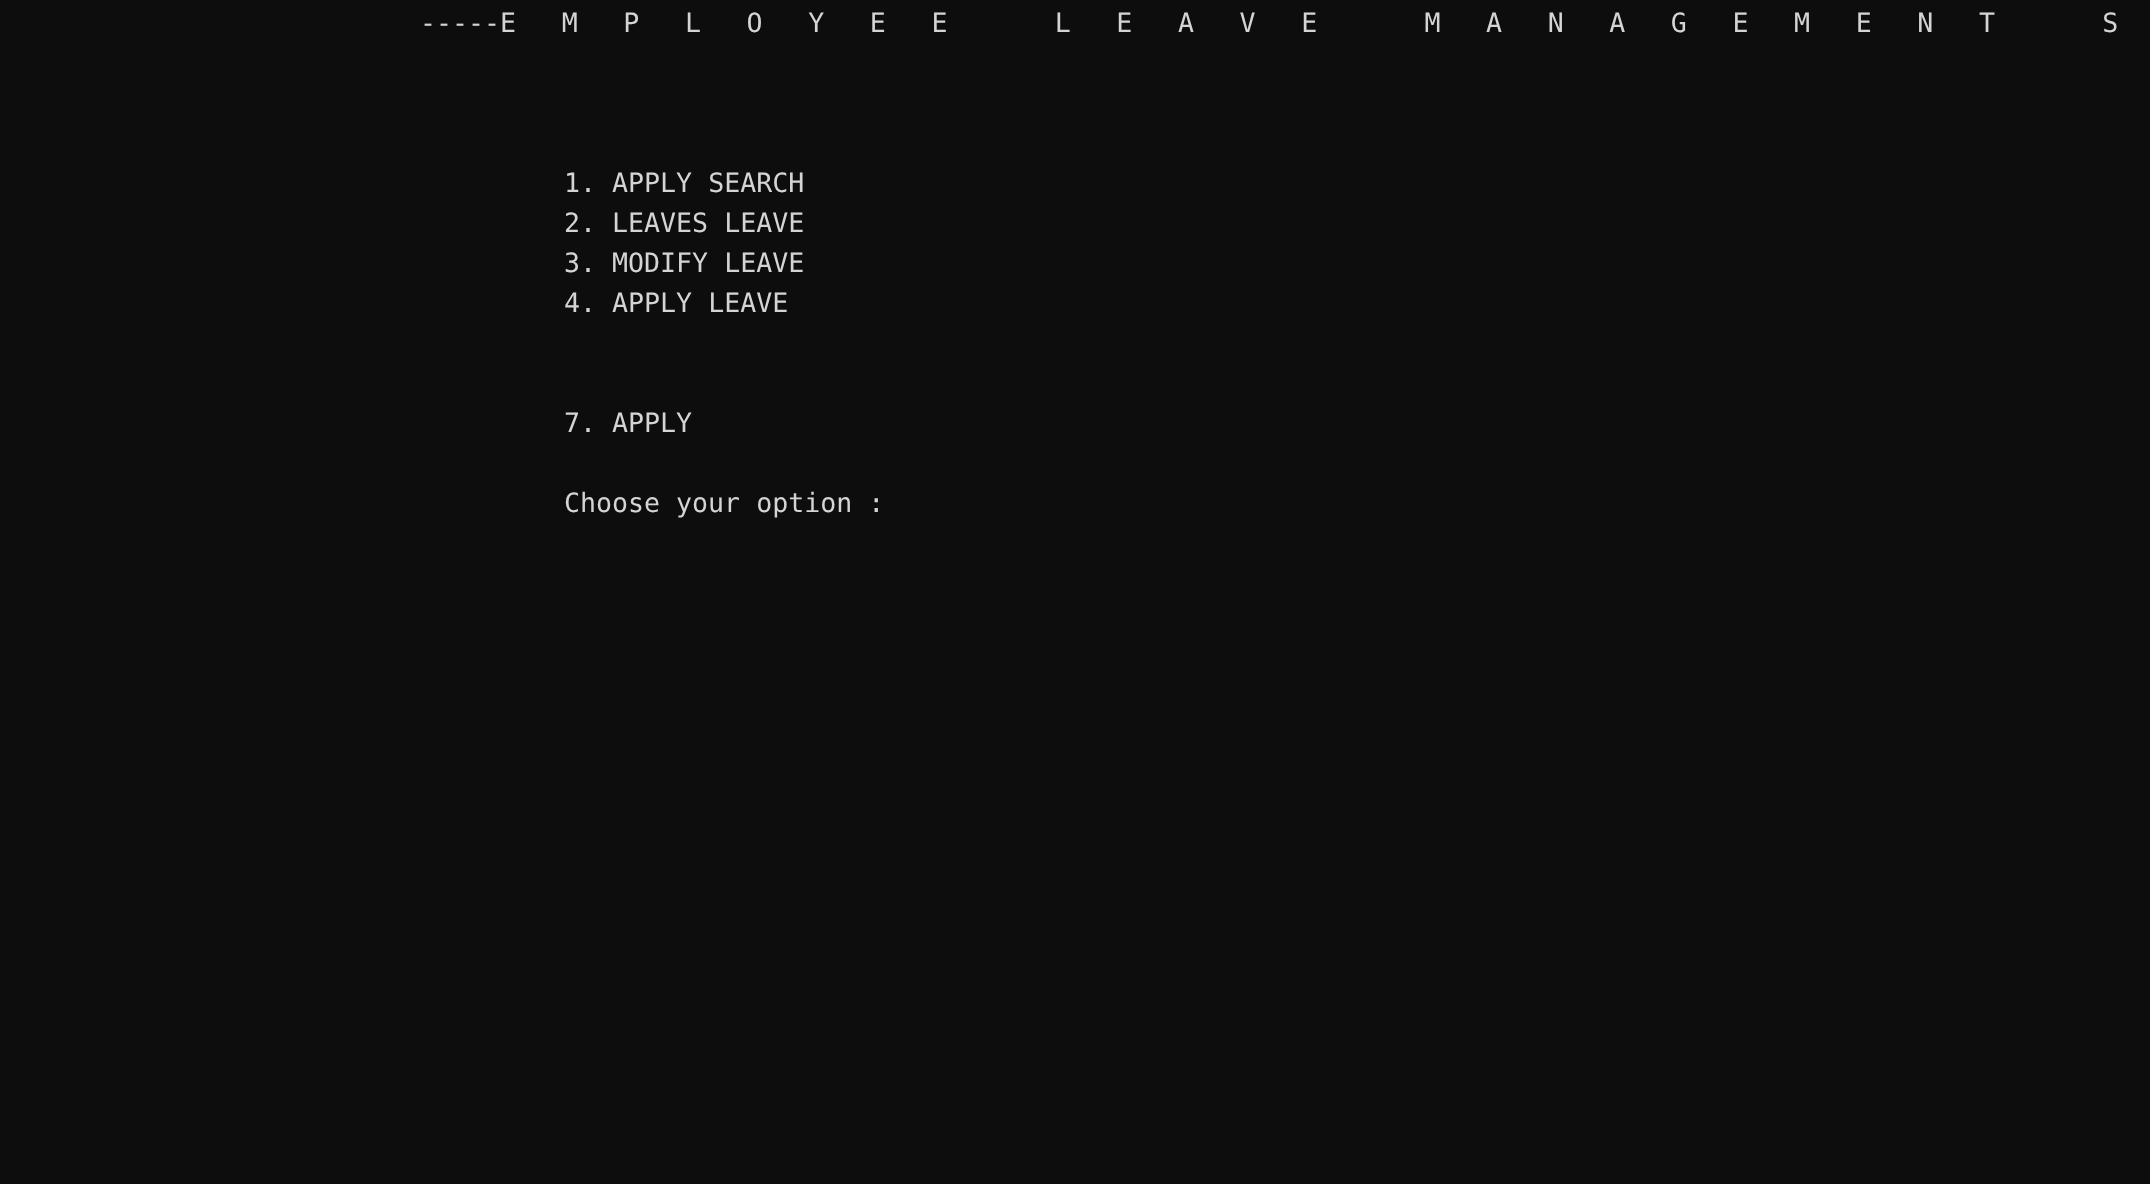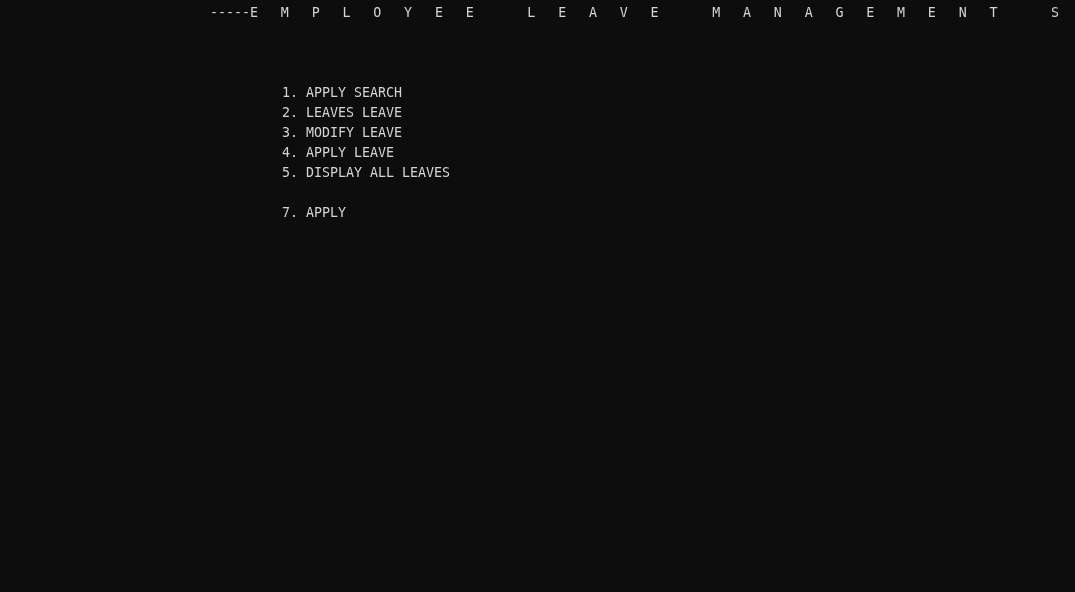--- a/index.html
+++ b/index.html
@@ -57,19 +57,19 @@
 
 
   <div class="line menu-line" style="top:83px"><span>1.</span><span> </span><span>APPLY SEARCH</span></div>
 
   <div class="line menu-line" style="top:103px"><span>2.</span><span> </span><span>LEAVES LEAVE</span></div>
 
   <div class="line menu-line" style="top:123px"><span>3.</span><span> </span><span>MODIFY LEAVE</span></div>
 
   <div class="line menu-line" style="top:143px"><span>4.</span><span> </span><span>APPLY LEAVE</span></div>
 
-  <div class="line menu-line" style="top:163px"><span>5.</span><span> </span><span>DISPLAY ALL LEAVES</span></div>
 
 
   <div class="line menu-line" style="top:203px"><span>7.</span><span> </span><span>APPLY</span></div>
 
+  <div class="line prompt-line"><span>Choose your option :</span></div>
 
 </div>
 
 </body></html>

